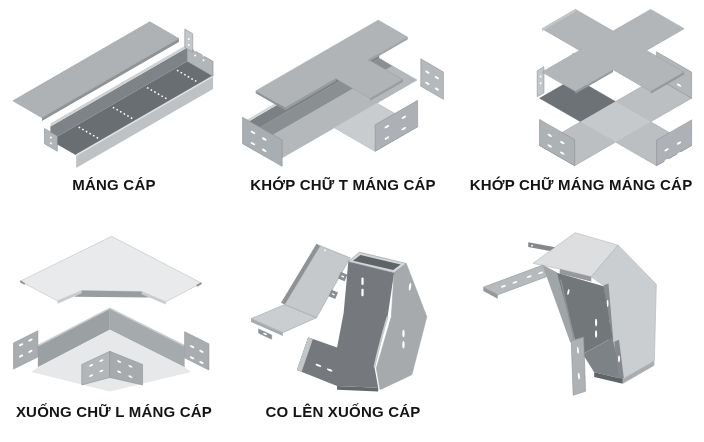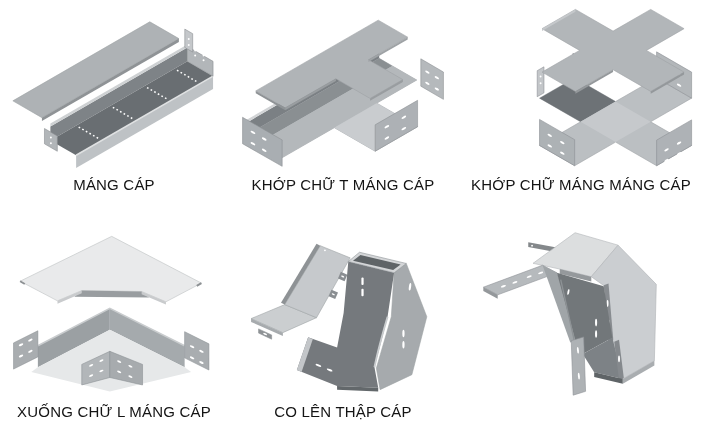--- a/index.html
+++ b/index.html
@@ -1,19 +1,20 @@
 <!DOCTYPE html>
 <html><head>
 <meta charset="utf-8">
 <style>
   html,body{margin:0;padding:0;background:#ffffff;}
   .canvas{
     position:relative;width:704px;height:442px;background:#fff;overflow:hidden;
     display:grid;grid-template-columns:228px 230px 246px;grid-template-rows:221px 221px;
     font-family:"Liberation Sans", sans-serif;
+    font-weight:bold;
   }
   .cell{display:flex;flex-direction:column;align-items:center;margin:0;}
   .cell svg{display:block;}
   .r1 svg{height:166px;margin-top:6px;}
   .r2 svg{height:172px;margin-top:6px;}
   .cap{
     font-size:15px;line-height:17px;letter-spacing:.2px;color:#141414;
     white-space:nowrap;text-align:center;margin-top:4px;
   }
   .cap-high{margin-top:-2px;}
@@ -229,21 +230,21 @@
       <rect x="132" y="66" width="2.4" height="8" rx="1" fill="#fff"></rect>
       <ellipse cx="86" cy="148" rx="3.3" ry="1.1" fill="#fff" transform="rotate(22 86 148)"></ellipse>
       <ellipse cx="98" cy="153" rx="3.3" ry="1.1" fill="#fff" transform="rotate(22 98 153)"></ellipse>
 
       <polygon points="106,170 150,172 150,176 106,174" fill="#63686b"></polygon>
       <polygon points="63,153 75,118 80,120 68,155" fill="#c3c6c9"></polygon>
 
       <polygon class="o" points="118,37 130,27 180,39 167,49" fill="#d4d6d8"></polygon>
       <polygon points="123,36 131,30 174,40 166,46" fill="#5f6467"></polygon>
     </svg>
-    <figcaption class="cap">CO LÊN THẬP CÁP</figcaption>
+    <figcaption class="cap">CO LÊN XUỐNG CÁP</figcaption>
   </figure>
 
   <figure class="cell r2">
     <svg viewBox="0 0 234 180" aria-hidden="true">
 
       <polygon points="62,16 106,24 106,29 62,21" fill="#84888b"></polygon>
       <circle cx="66" cy="19.5" r="1" fill="#fff"></circle>
 
       <polygon points="67,38 111,6 156,19 128,52 95,44" fill="#dcdedf" stroke="#b9bcbe" stroke-width="0.7"></polygon>
       <polygon points="128,52 156,19 196,60 194,140 161,159 150,147 150,115 142,62" fill="#cbced1" stroke="#b4b7ba" stroke-width="0.7"></polygon>

